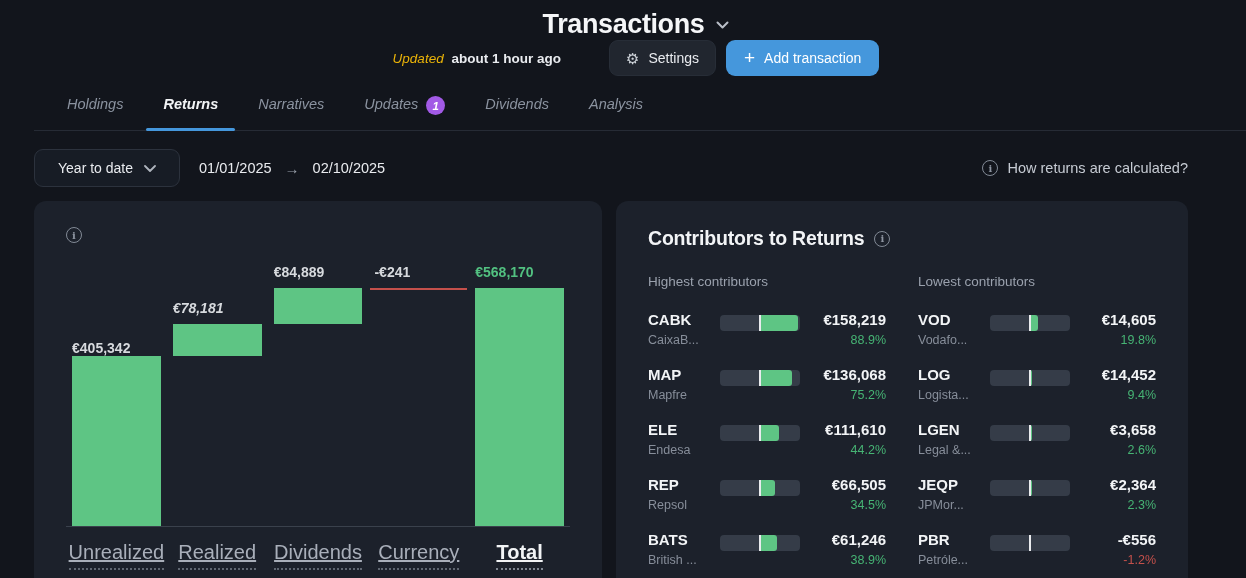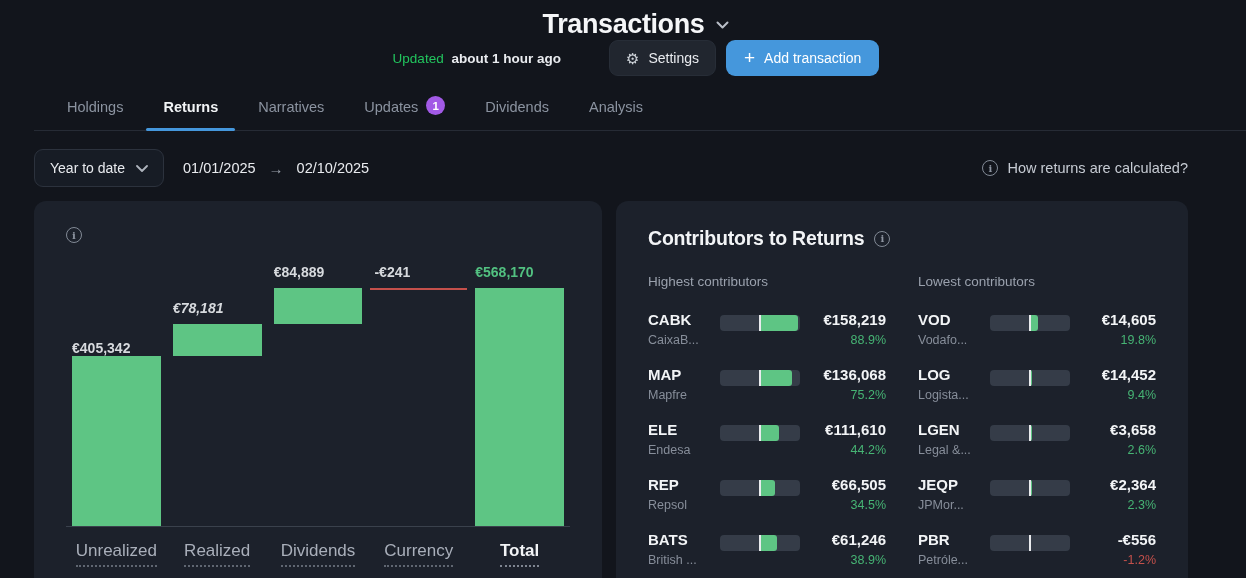--- a/index.html
+++ b/index.html
@@ -12,45 +12,45 @@
   }
   .page { width:1246px; height:578px; position:relative; }
 
   
   .header { display:flex; align-items:center; justify-content:space-between; padding:9px 8px 0 34px;flex-direction:column; }
   .title-wrap { display:flex; align-items:center; gap:12px; }
   .page-title { font-size:27px; font-weight:700; letter-spacing:-0.4px; color:#f5f6f8; }
   .chev { display:inline-block; }
   .header-right { display:flex; align-items:center; gap:10px; }
   .updated { font-size:13.5px; margin-right:38px; }
-  .updated .lab { color:#22c55e; }
+  .updated .lab { color:#eab308;font-style:italic; }
   .updated .val { color:#e9ebef; font-weight:600; margin-left:4px; }
   button { font-family:inherit; cursor:pointer; }
   .btn-dark { display:flex; align-items:center; gap:9px; background:#21262f; border:1px solid #272d37;
     color:#e9ebef; font-size:14px; padding:9px 16px; border-radius:9px; }
   .gear { font-size:15px; line-height:1; color:#cfd4da; }
   .btn-blue { display:flex; align-items:center; gap:9px; background:#4597dc; border:none;
     color:#ffffff; font-size:14px; font-weight:500; padding:9px 18px; border-radius:9px; }
   .plus { font-size:19px; font-weight:400; line-height:0.9; }
 
   
   .tabs { display:flex; gap:6px; margin:8px 0 0 34px; border-bottom:1px solid #262b35; padding-left:16px; }
   .tab { position:relative; background:none; border:none; padding:12px 17px 15px; font-size:14.5px; color:#8b93a0;
-    display:flex; align-items:flex-end; gap:8px; }
+    display:flex; align-items:flex-start; gap:8px;font-style:italic; }
   .tab.active { color:#f2f4f6; font-weight:600; }
   .tab-underline { position:absolute; left:0; right:0; bottom:-1px; height:3px; background:#4597dc; border-radius:2px; }
   .tab-badge { background:#a25ae6; color:#fff; width:19px; height:19px; border-radius:50%;
     font-size:11.5px; font-weight:600; display:inline-flex; align-items:center; justify-content:center; }
 
   
   .content { width:1154px; margin:18px 0 0 34px; }
   .filter-row { display:flex; justify-content:space-between; align-items:center; }
   .filter-left { display:flex; align-items:center; }
   .range-btn { display:flex; align-items:center; gap:11px; background:#171c25; border:1px solid #2c323d;
-    border-radius:9px; padding:10px 15px; color:#e9ebef; font-size:14px; }
+    border-radius:9px; padding:10px 23px; color:#e9ebef; font-size:14px; }
   .dates { display:flex; align-items:center; gap:13px; margin-left:19px; font-size:14.5px; font-weight:500; color:#e9ebef; }
   .arrow { color:#9aa1ab; font-size:15px; font-weight:400; }
   .help-link { display:flex; align-items:center; gap:9px; background:none; border:none; color:#c6cbd3; font-size:14.5px; }
   .info-circle { width:16px; height:16px; min-width:16px; border:1.4px solid #828a96; border-radius:50%;
     color:#8d94a0; display:inline-flex; align-items:center; justify-content:center;
     font-size:10px; font-style:normal; font-weight:600; font-family:"DejaVu Serif",serif; }
 
   
   .cards { display:flex; gap:14px; margin-top:14px; }
   .card { flex:1; height:400px; background:#1c212b; border-radius:12px; padding:26px 32px; }
@@ -60,22 +60,22 @@
   
   .chart { margin-top:46px; position:relative; }
   .plot { height:238px; display:flex; border-bottom:1px solid #3a414c; }
   .wf-col { flex:1; position:relative; }
   .wf-bar { position:absolute; left:6%; width:88%; background:#5ec584; }
   .wf-bar.wf-line { background:#c4504b; left:2%; width:96%; }
   .wf-value { position:absolute; left:6%; white-space:nowrap; font-size:14px; font-weight:600; color:#d7dade;margin-top:36px; }
   .wf-value.total { color:#52c181; }
   .xlabels { display:flex; margin-top:14px; }
   .wf-xcol { flex:1; text-align:center; }
-  .wf-xlabel { font-size:17px; color:#a9afba; border-bottom:2px dotted rgba(140,148,160,.6);
-    padding-bottom:4px; display:inline-block; }
+  .wf-xlabel { font-size:20px; color:#a9afba; border-bottom:2px dotted rgba(140,148,160,.6);
+    padding-bottom:4px; display:inline-block;text-decoration:underline; }
   .wf-xlabel.total { color:#f2f4f6; font-weight:700; border-bottom-color:rgba(170,178,190,.7); }
 
   
   .contrib-cols { display:grid; grid-template-columns:1fr 1fr; column-gap:32px; margin-top:24px; }
   .contrib-header { font-size:13.5px; color:#9aa1ad; margin-bottom:22px; }
   .contrib-row { display:flex; justify-content:space-between; align-items:flex-start; margin-bottom:15px; height:40px; }
   .contrib-id { width:72px; overflow:hidden; }
   .contrib-ticker { font-size:15px; font-weight:700; color:#f2f4f6; line-height:1.25; }
   .contrib-name { font-size:12.5px; color:#878e9a; margin-top:3px; white-space:nowrap; }
   .contrib-pill { position:relative; width:80px; height:16px; background:#353c48; border-radius:4px; margin-top:4px; overflow:hidden; }

